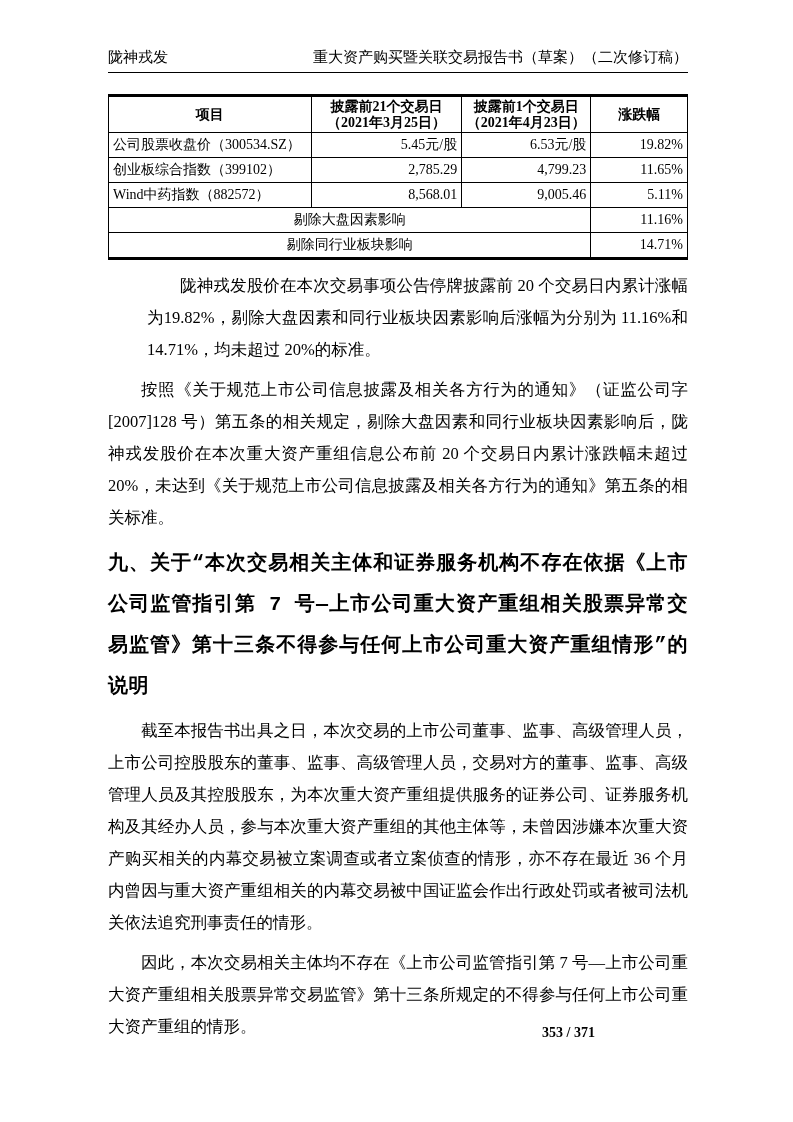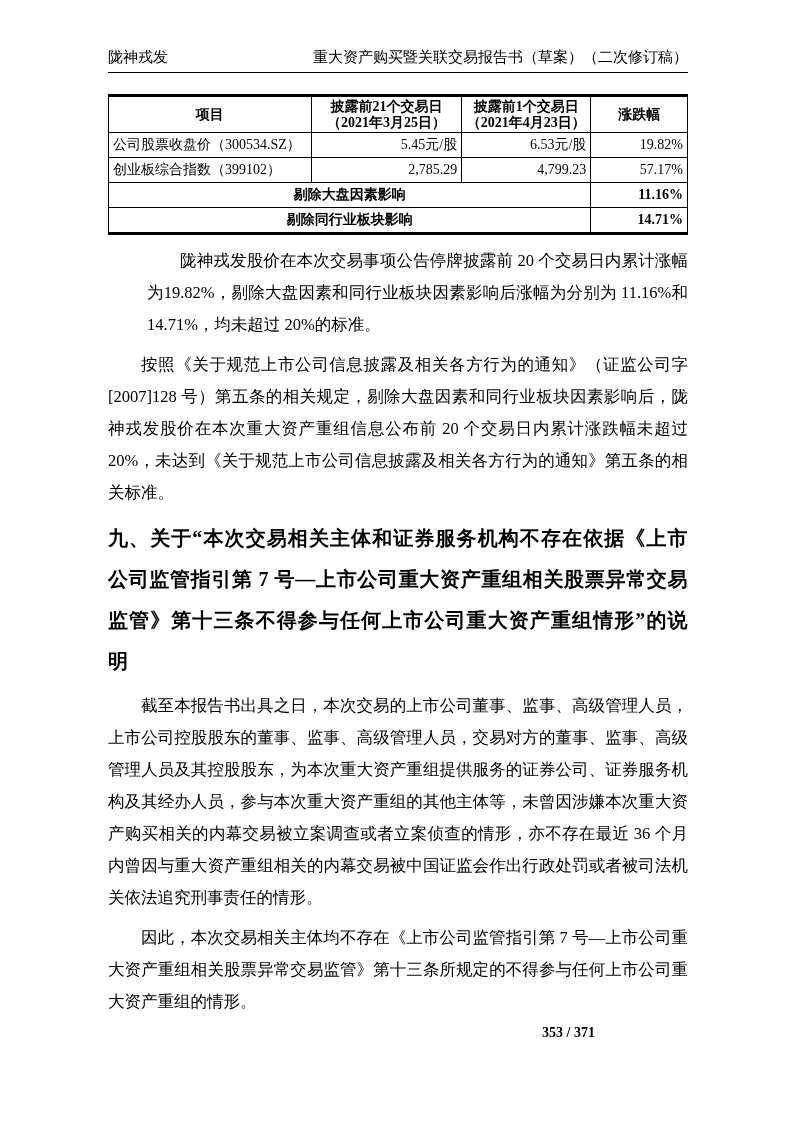--- a/index.html
+++ b/index.html
@@ -53,36 +53,36 @@
     text-align: center;
     height: 33px;
     line-height: 16px;
     padding: 1px 2px;
   }
   table.cmp td {
     height: 22px;
   }
   td.c-item { text-align: left; padding-left: 8px; }
   td.c-num  { text-align: right; padding-right: 5px; }
-  tr.summary td { font-weight: bold; }
+  tr.summary td { font-weight: normal; }
   td.s-label { text-align: center; }
   .hl2 { display: block; text-align: center; }
   
   p.body {
     margin: 8px 0 0 0;
     font-size: 16.5px;
     line-height: 32px;
     text-align: justify;
     text-indent: 2em;
   }
   p.body:first-of-type { margin-top: 10px; margin-left: 39px; }
   
   h2.sec {
     margin: 9px 0 0 0;
-    font-family: Liberation Serif, serif;
+    font-family: Liberation Mono, monospace;
     font-weight: 700;
     font-size: 20px;
     line-height: 41px;
     text-align: justify;
     letter-spacing: 0.5px;
   }
   
   .page-num {
     position: absolute;
     top: 1024px;
@@ -132,21 +132,27 @@
         <tr>
           <td class="c-item">公司股票收盘价（300534.SZ）</td>
           <td class="c-num">5.45元/股</td>
           <td class="c-num">6.53元/股</td>
           <td class="c-num">19.82%</td>
         </tr>
         <tr>
           <td class="c-item">创业板综合指数（399102）</td>
           <td class="c-num">2,785.29</td>
           <td class="c-num">4,799.23</td>
-          <td class="c-num">57.17%</td>
+          <td class="c-num">11.65%</td>
+        </tr>
+        <tr>
+          <td class="c-item">Wind中药指数（882572）</td>
+          <td class="c-num">8,568.01</td>
+          <td class="c-num">9,005.46</td>
+          <td class="c-num">5.11%</td>
         </tr>
         <tr class="summary">
           <td class="s-label" colspan="3">剔除大盘因素影响</td>
           <td class="c-num">11.16%</td>
         </tr>
         <tr class="summary">
           <td class="s-label" colspan="3">剔除同行业板块影响</td>
           <td class="c-num">14.71%</td>
         </tr>
       </tbody>

